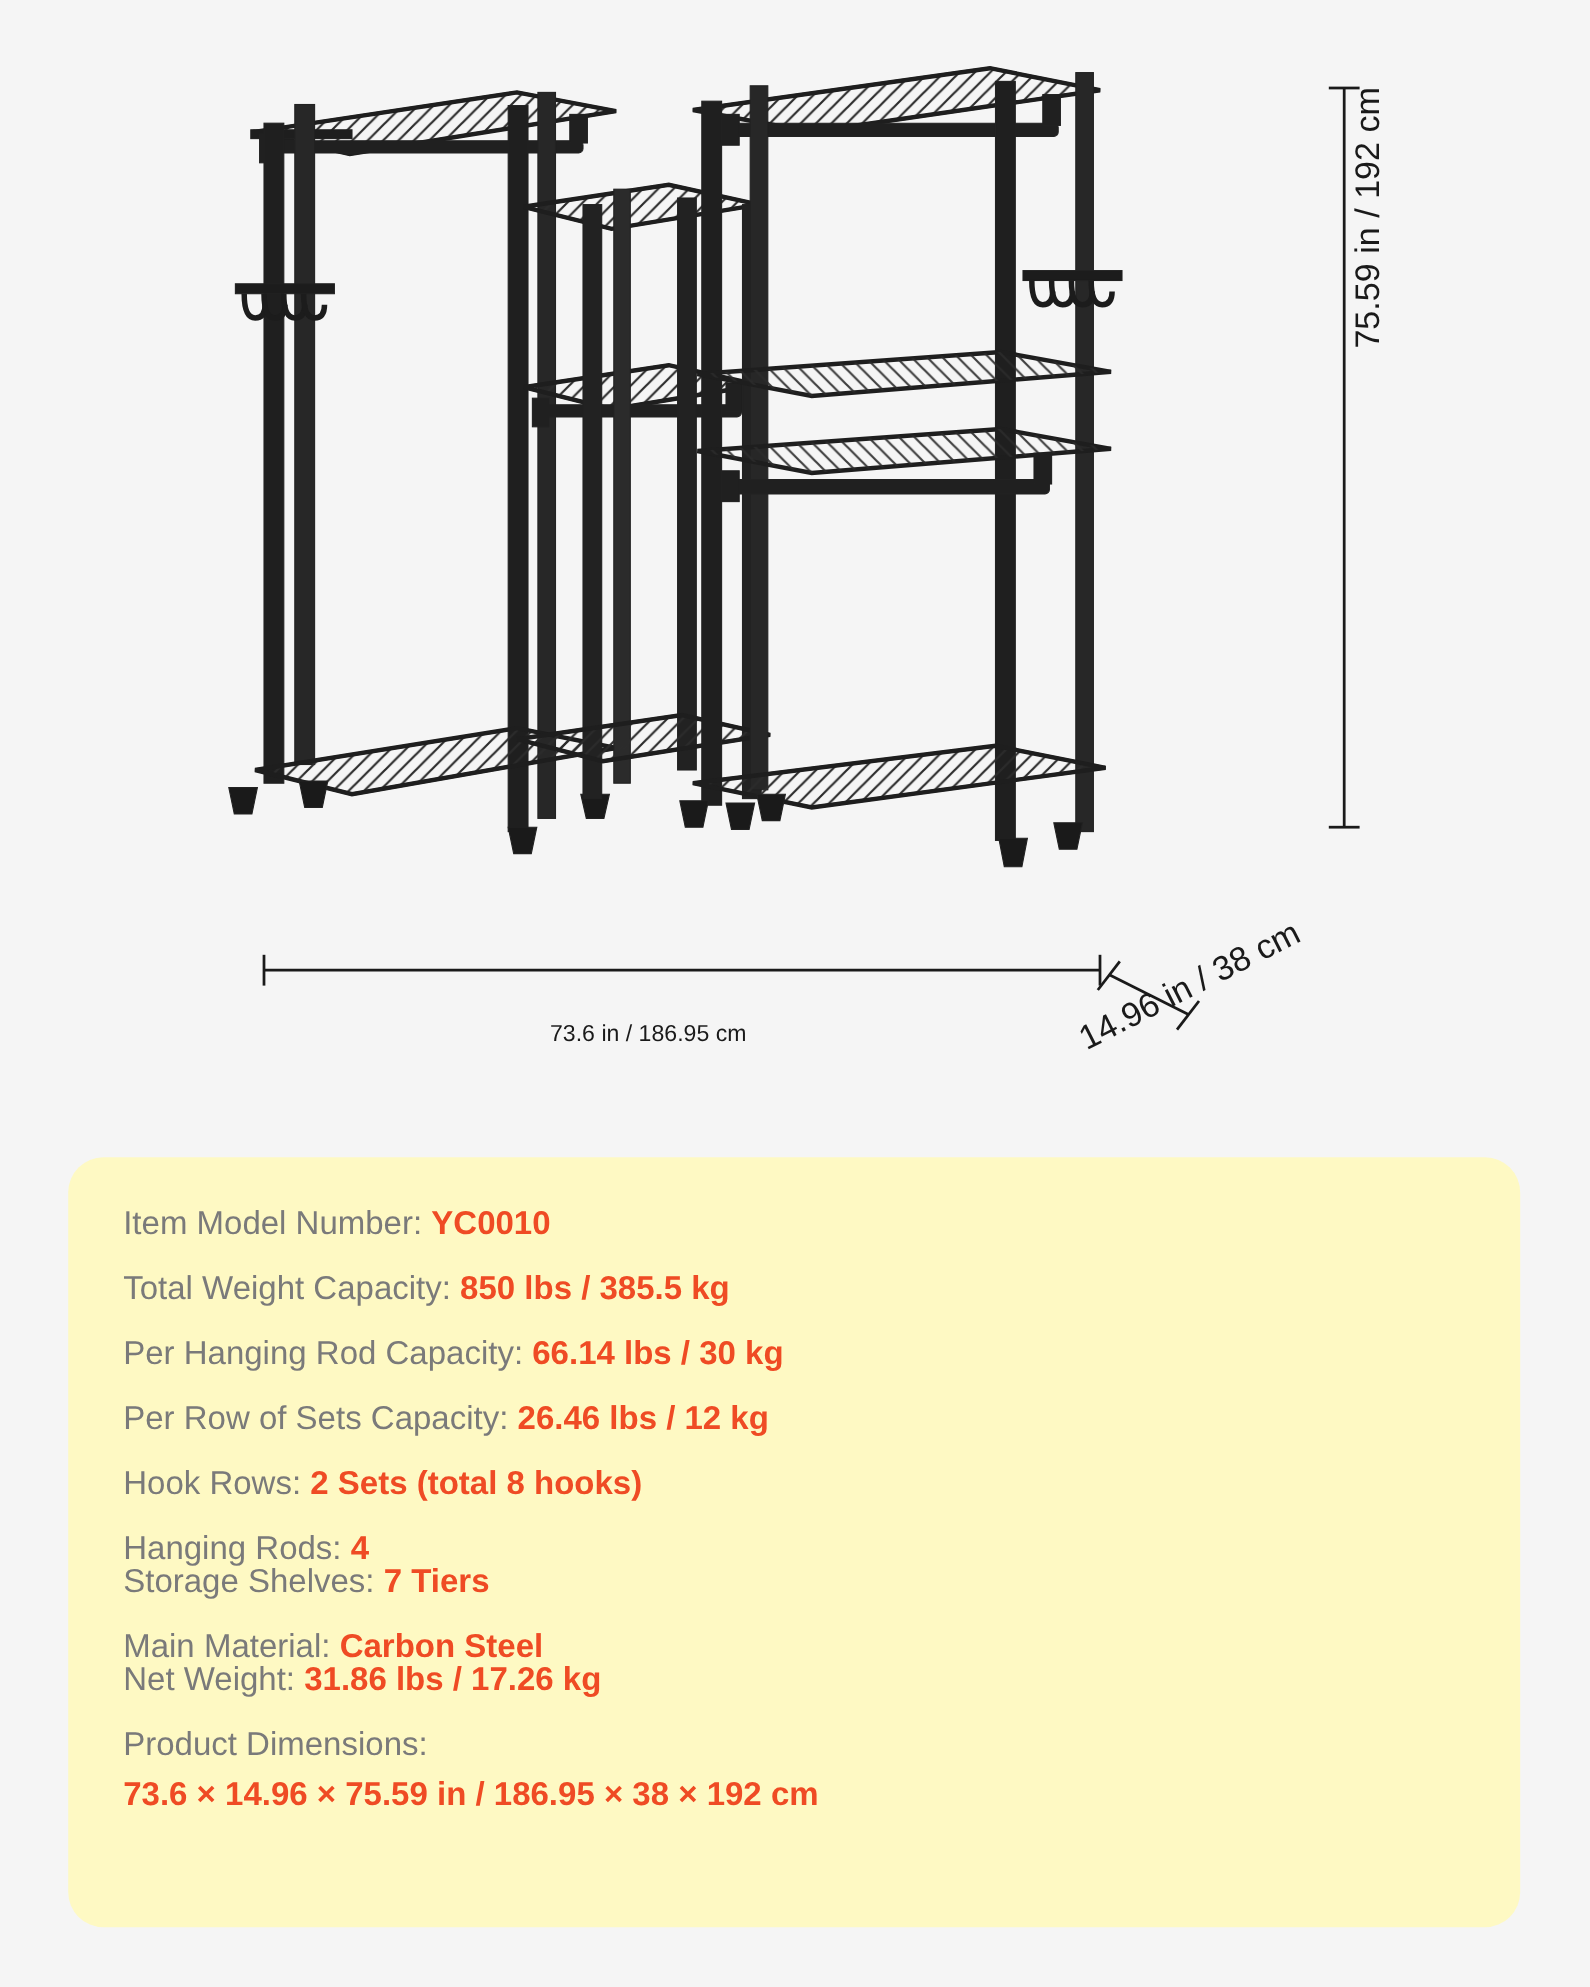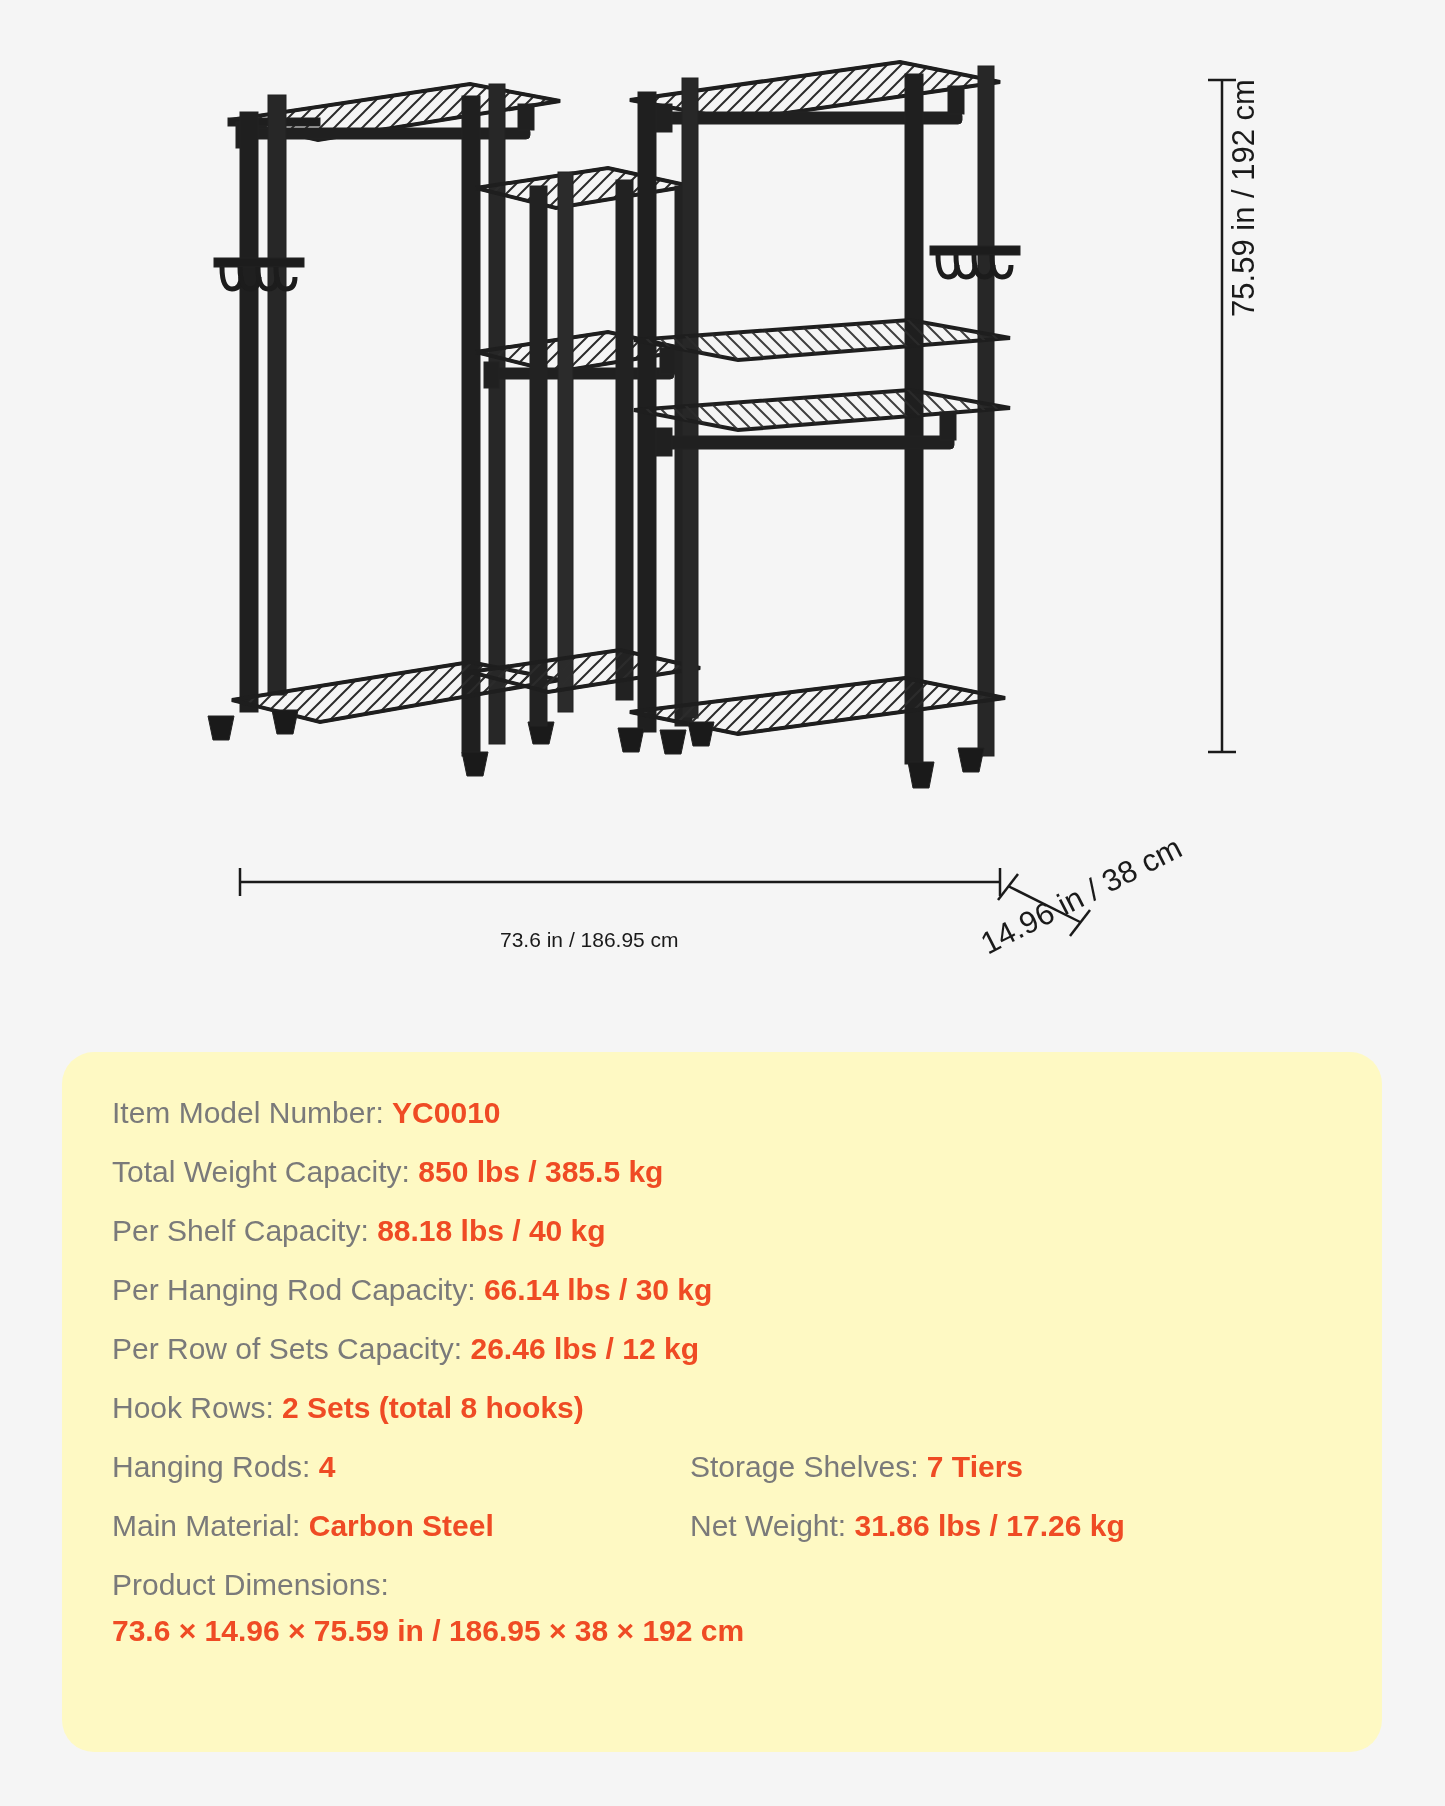--- a/index.html
+++ b/index.html
@@ -95,20 +95,21 @@
     font-weight: normal;
   }
   .spec-value {
     color: #ef4b24;
     font-weight: bold;
   }
 
   .two-col {
     display: flex;
     margin-bottom: 29px;
+    flex-direction: column;
   }
   .two-col > div {
     font-size: 30px;
     line-height: 1.0;
     white-space: nowrap;
   }
   .col-left {
     width: 578px;
   }
   .dims-line {
@@ -269,24 +270,20 @@
   <div class="spec-row">
     <span class="spec-label">Item Model Number:</span>
     <span class="spec-value">YC0010</span>
   </div>
 
   <div class="spec-row">
     <span class="spec-label">Total Weight Capacity:</span>
     <span class="spec-value">850 lbs / 385.5 kg</span>
   </div>
 
-  <div class="spec-row">
-    <span class="spec-label">Per Shelf Capacity:</span>
-    <span class="spec-value">88.18 lbs / 40 kg</span>
-  </div>
 
   <div class="spec-row">
     <span class="spec-label">Per Hanging Rod Capacity:</span>
     <span class="spec-value">66.14 lbs / 30 kg</span>
   </div>
 
   <div class="spec-row">
     <span class="spec-label">Per Row of Sets Capacity:</span>
     <span class="spec-value">26.46 lbs / 12 kg</span>
   </div>

